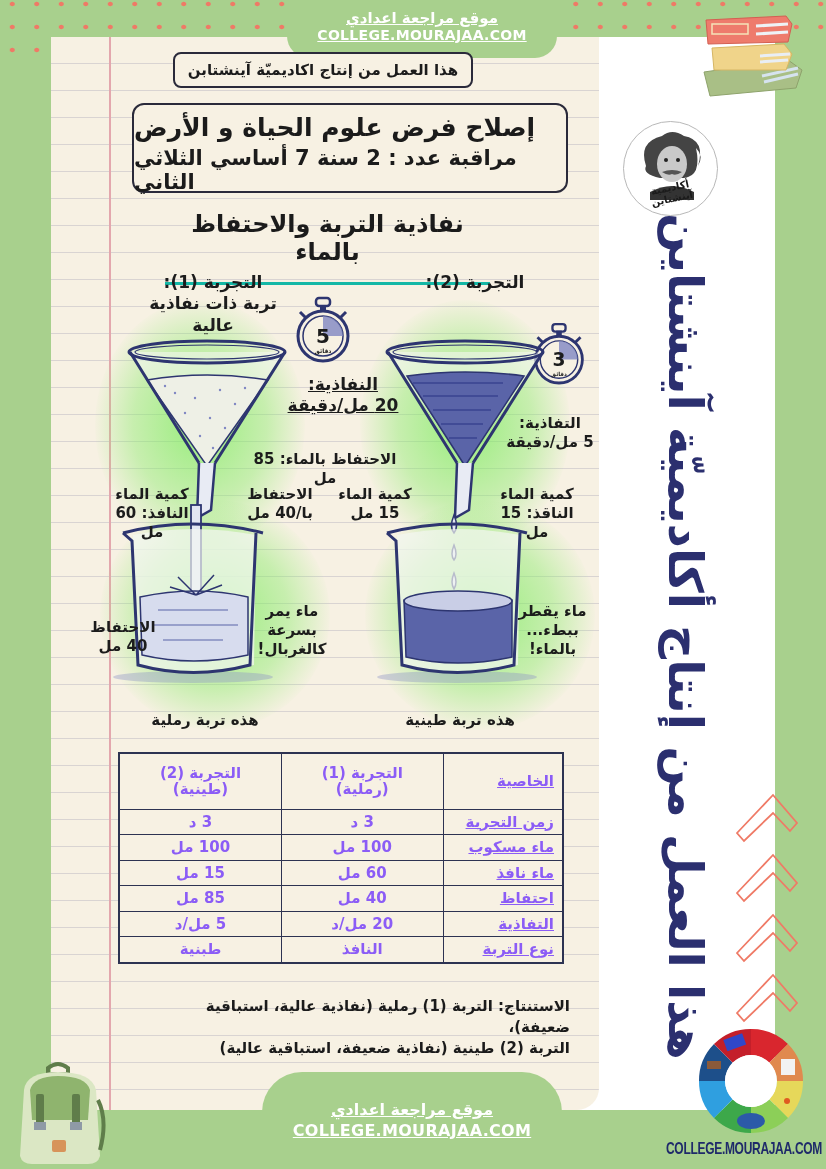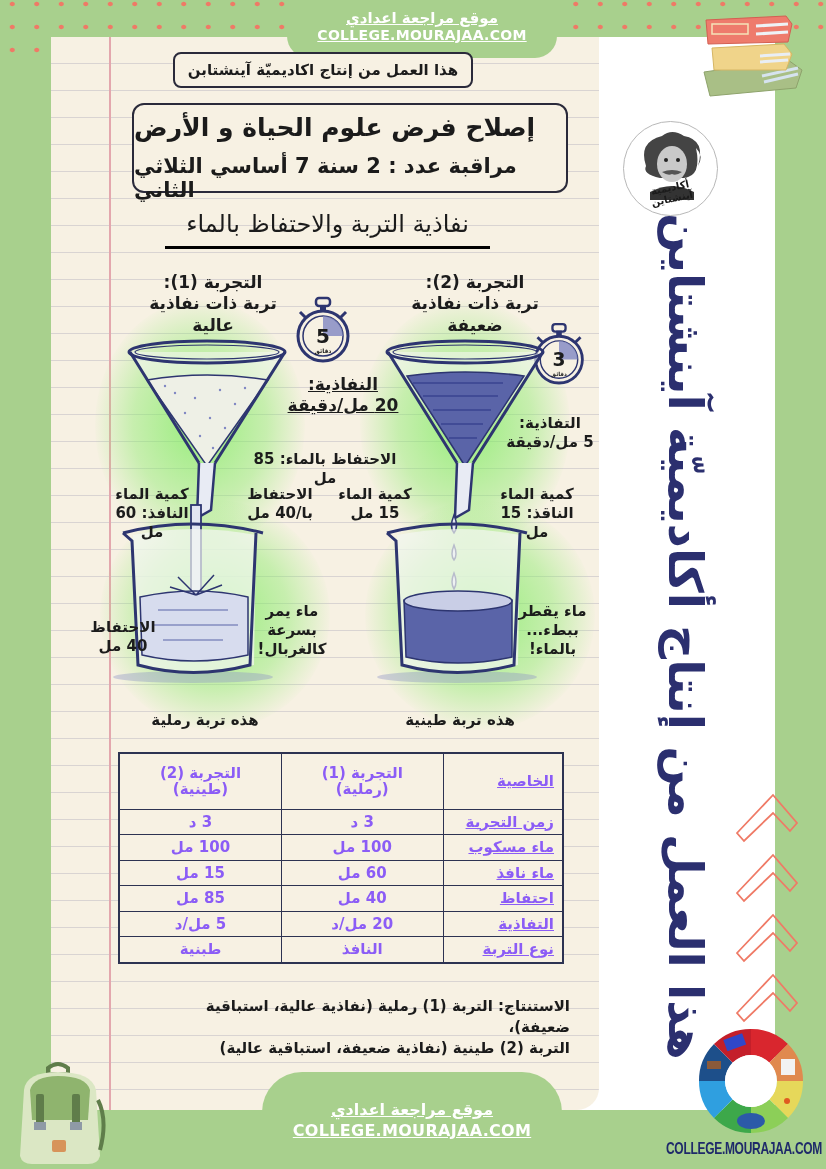--- a/index.html
+++ b/index.html
@@ -43,26 +43,26 @@
   .credit-box {
     position: absolute; left: 173px; top: 52px; width: 300px; height: 36px;
     border: 2px solid #2a2a3a; border-radius: 8px; background: #f7f1e3;
     font-size: 15px; font-weight: bold; text-align: center; line-height: 32px; direction: rtl;
   }
   .title-box {
     position: absolute; left: 132px; top: 103px; width: 436px; height: 90px;
     border: 2px solid #2a2a3a; border-radius: 12px; background: #f7f1e3; text-align: left; direction: rtl;
   }
   .title-box .t1 { display: block; font-size: 25px; font-weight: bold; margin-top: 8px; }
-  .title-box .t2 { display: block; font-size: 21px; font-weight: bold; margin-top: 12px; }
+  .title-box .t2 { display: block; font-size: 21px; font-weight: bold; margin-top: 4px; }
 
   .section-title {
     position: absolute; left: 165px; top: 210px; width: 325px; text-align: center;
-    font-size: 24px; font-weight: normal; direction: rtl; padding-bottom: 8px;
-    border-bottom: 3px solid #000000;
+    font-size: 24px; font-weight: bold; direction: rtl; padding-bottom: 16px;
+    border-bottom: 3px solid #14b8a6;
   }
 
   .lbl { position: absolute; font-weight: bold; direction: rtl; text-align: center; color: #1c1c1c; line-height: 1.25; }
   .lbl.big { font-size: 17px; }
   .lbl.med { font-size: 15px; margin-top: 20px; }
 
   
   .glow { position: absolute; border-radius: 50%;
           background: radial-gradient(ellipse at center, rgba(120,235,90,0.75) 0%, rgba(140,235,110,0.45) 45%, rgba(160,240,130,0) 72%); }
 
@@ -143,21 +143,20 @@
 </div>
 
 <div class="section-title">نفاذية التربة والاحتفاظ بالماء</div>
 
 <div class="lbl big" style="left:128px;top:272px;width:170px;">
   <span>التجربة (1):</span><br>
   <span>تربة ذات نفاذية عالية</span>
 </div>
 <div class="lbl big" style="left:385px;top:272px;width:180px;">
   <span>التجربة (2):</span><br>
-  <span>تربة ذات نفاذية ضعيفة</span>
 </div>
 
 <svg class="illus" style="left:292px;top:296px;" width="62" height="68" viewBox="0 0 62 68">
   <rect x="24" y="2" width="14" height="8" rx="3" fill="none" stroke="#2d3570" stroke-width="2.5"></rect>
   <rect x="28" y="9" width="6" height="6" fill="#2d3570"></rect>
   <line x1="8" y1="16" x2="14" y2="22" stroke="#2d3570" stroke-width="3"></line>
   <line x1="54" y1="16" x2="48" y2="22" stroke="#2d3570" stroke-width="3"></line>
   <circle cx="31" cy="40" r="25" fill="#f7f1e3" stroke="#2d3570" stroke-width="3"></circle>
   <circle cx="31" cy="40" r="20" fill="none" stroke="#2d3570" stroke-width="1.5"></circle>
   <path d="M31 20 A20 20 0 0 1 51 40 L31 40 Z" fill="#7f87c2" opacity="0.8"></path>

